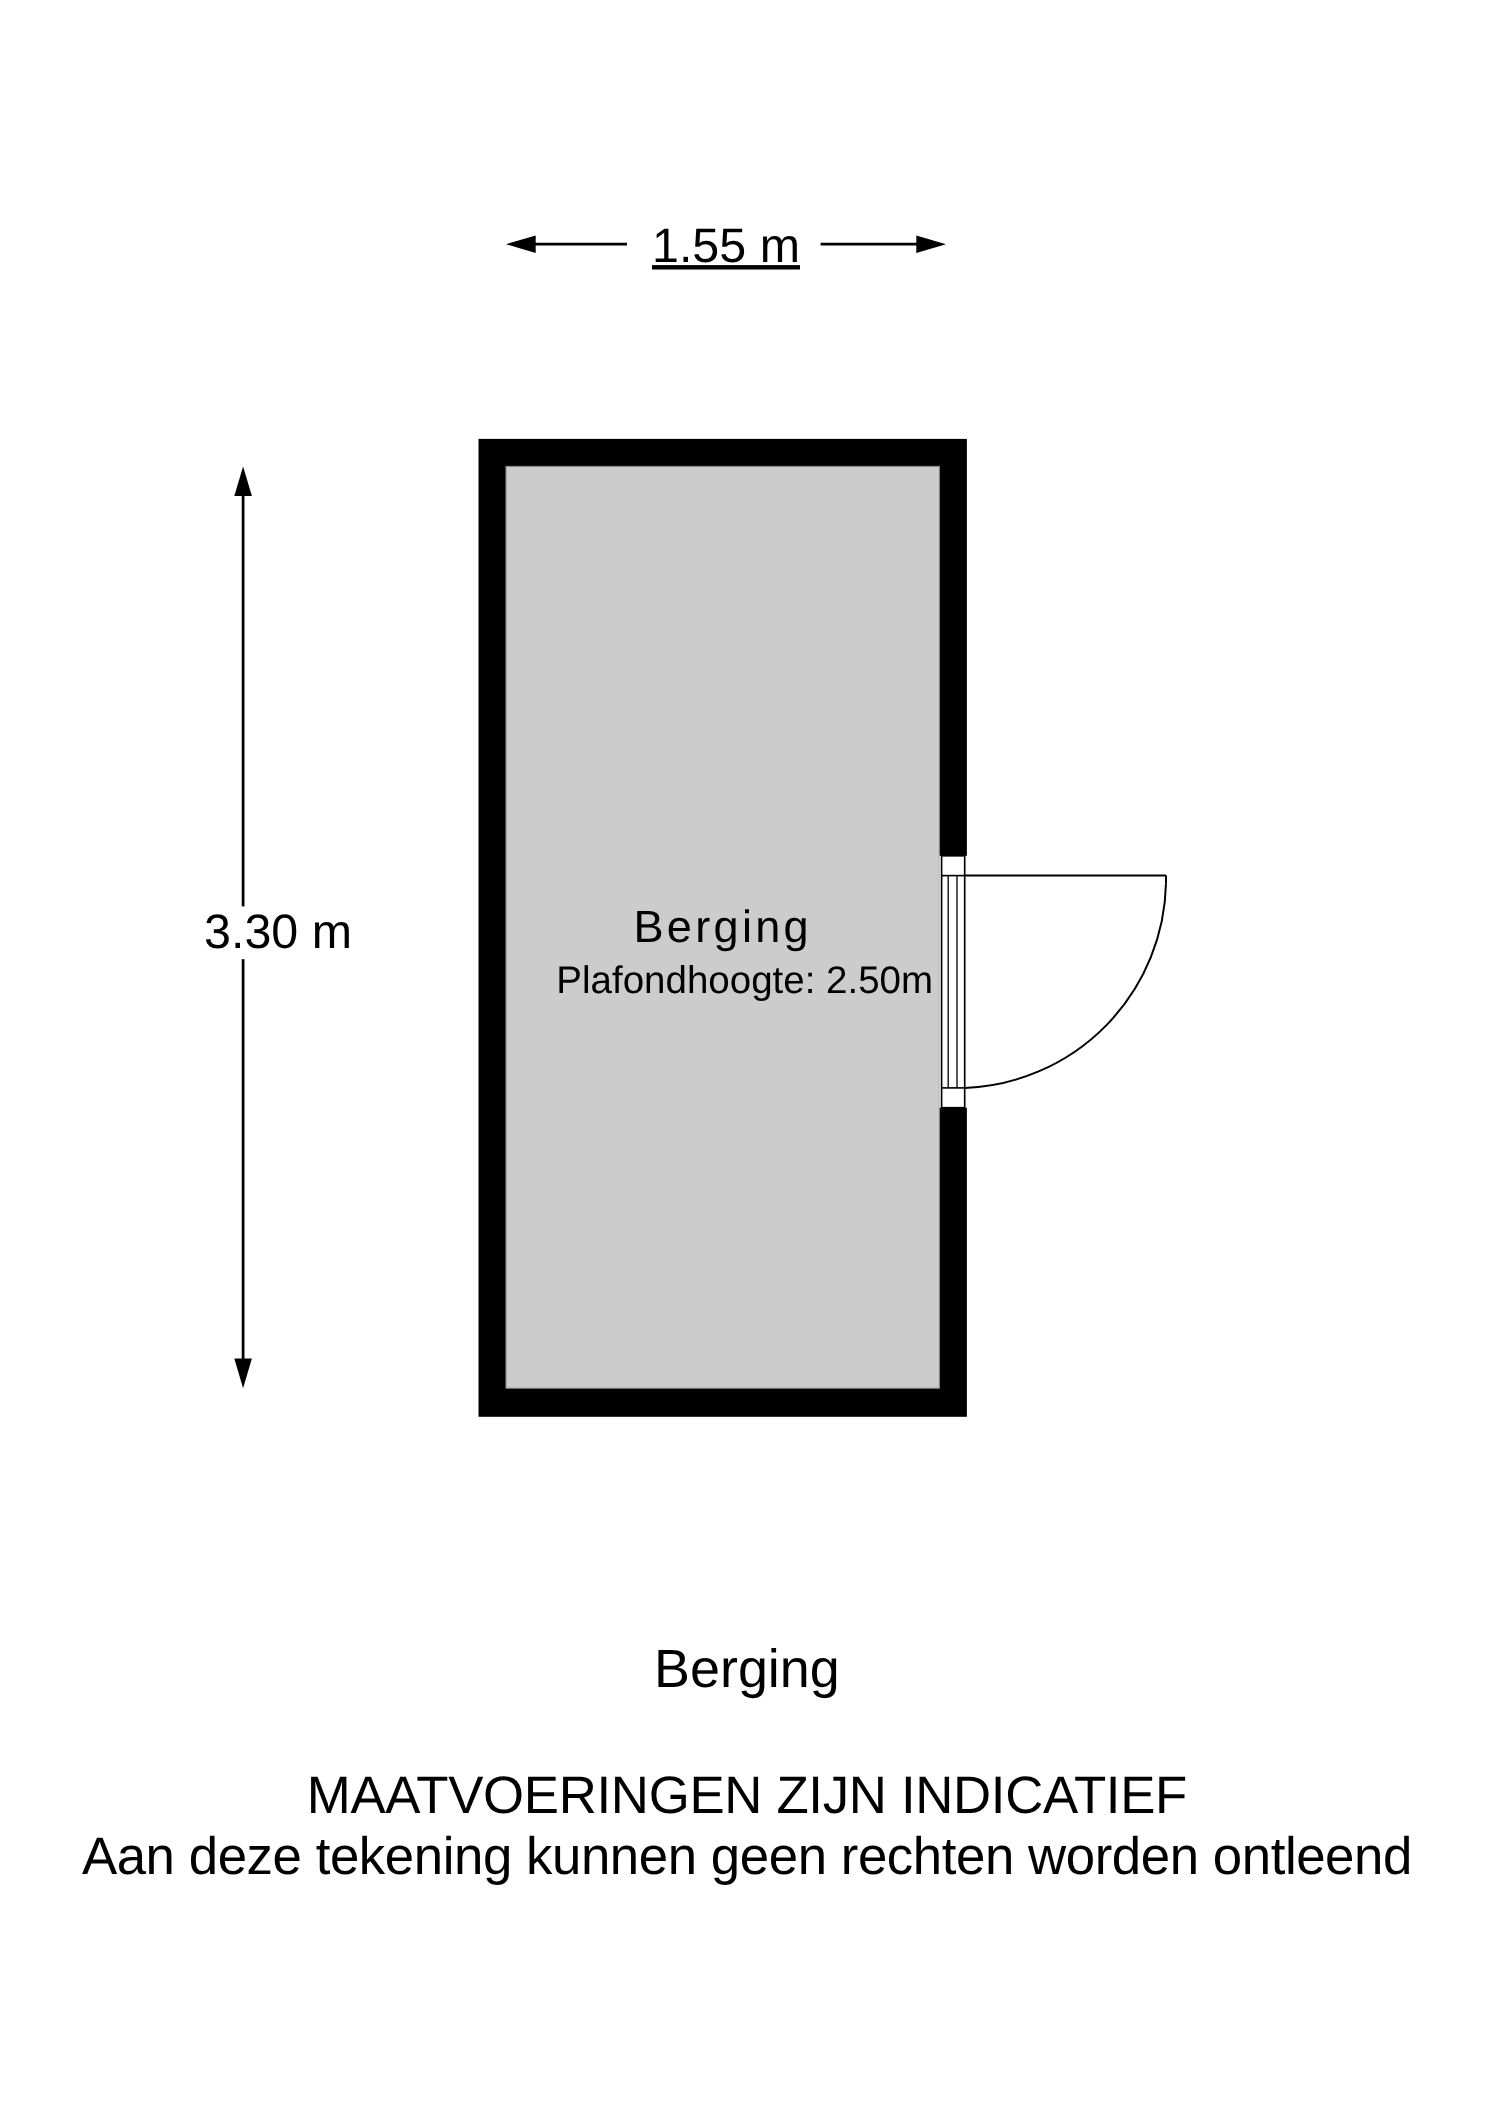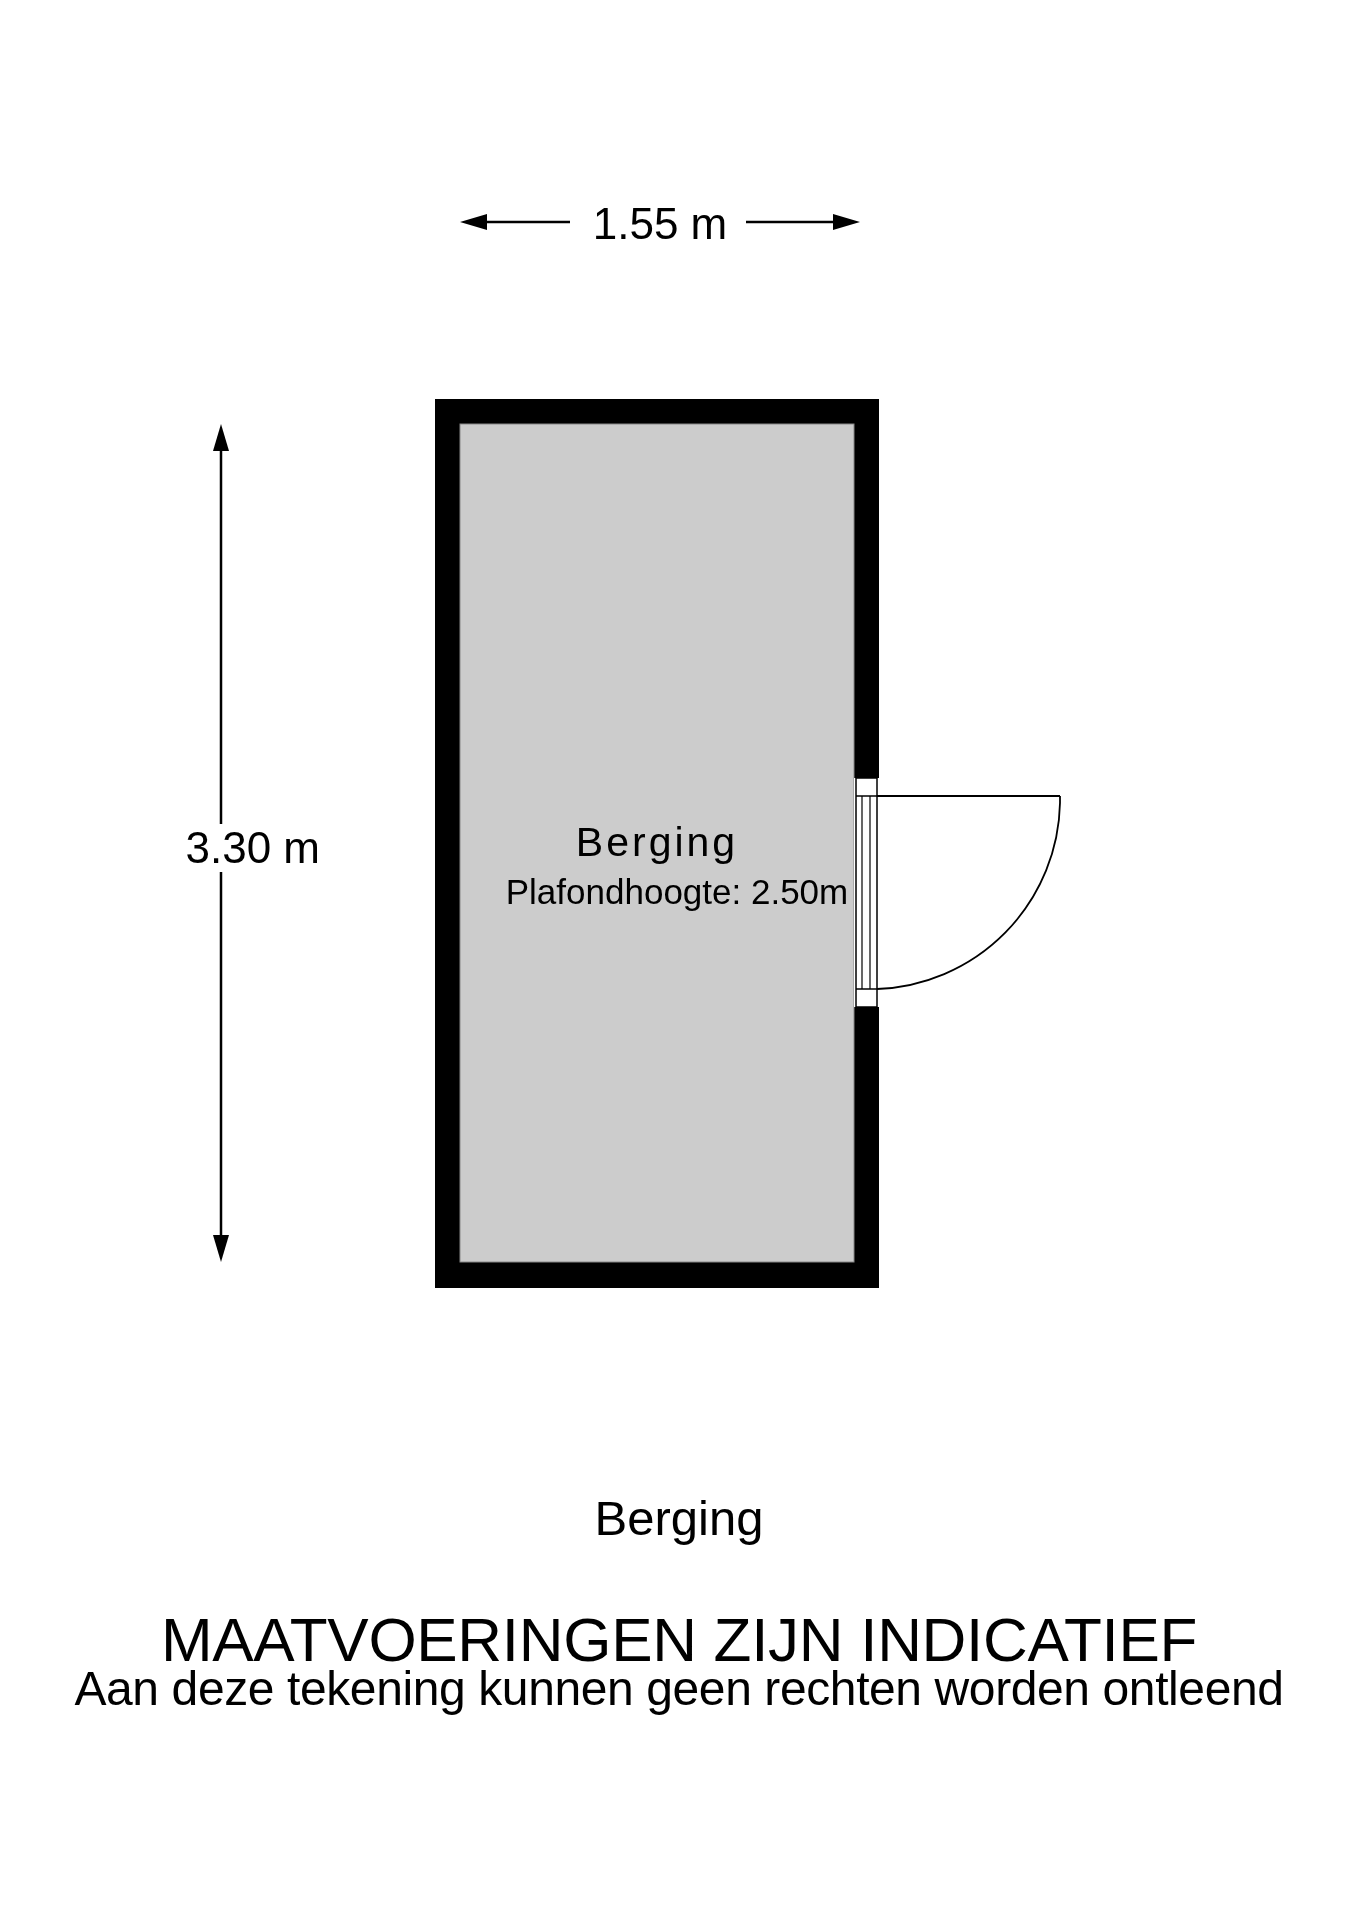--- a/index.html
+++ b/index.html
@@ -1,26 +1,26 @@
 <!DOCTYPE html>
 <html><head>
 <meta charset="utf-8">
 <style>
   html, body { margin: 0; padding: 0; background: #ffffff; }
   body { width: 1358px; height: 1920px; position: relative; overflow: hidden;
          font-family: "Liberation Sans", sans-serif; color: #000; }
   svg.plan { position: absolute; left: 0; top: 0; }
   .lbl { position: absolute; white-space: nowrap; line-height: 1; }
-  .dim-h { left: 560px; top: 202px; width: 200px; text-align: center; font-size: 44px; }
+  .dim-h { left: 560px; top: 202px; width: 200px; text-align: center; font-size: 44px; text-decoration: underline; }
   .dim-v { left: 120px; top: 824px; width: 200px; text-align: right; font-size: 44px; background: #fff; padding: 2px 0; }
   .room-name { left: 460px; top: 822px; width: 394px; text-align: center; font-size: 41px; letter-spacing: 3px; }
   .room-height { left: 460px; top: 874px; width: 434px; text-align: center; font-size: 35px; }
   .caption { left: 0; width: 1358px; text-align: center; }
   .cap-title { top: 1494px; font-size: 49px; }
-  .cap-warn { top: 1609px; font-size: 62px; letter-spacing: -0.3px; }
+  .cap-warn { top: 1609px; font-size: 48px; letter-spacing: -0.3px; }
   .cap-disclaimer { top: 1665px; font-size: 48px; letter-spacing: -0.4px; }
 </style>
 </head>
 <body>
 
 <svg class="plan" width="1358" height="1920" viewBox="0 0 1358 1920">
 
   <g>
     <line x1="480" y1="222" x2="570" y2="222" stroke="#000" stroke-width="2.5"></line>
     <polygon points="460,222 487,214 487,230" fill="#000"></polygon>

